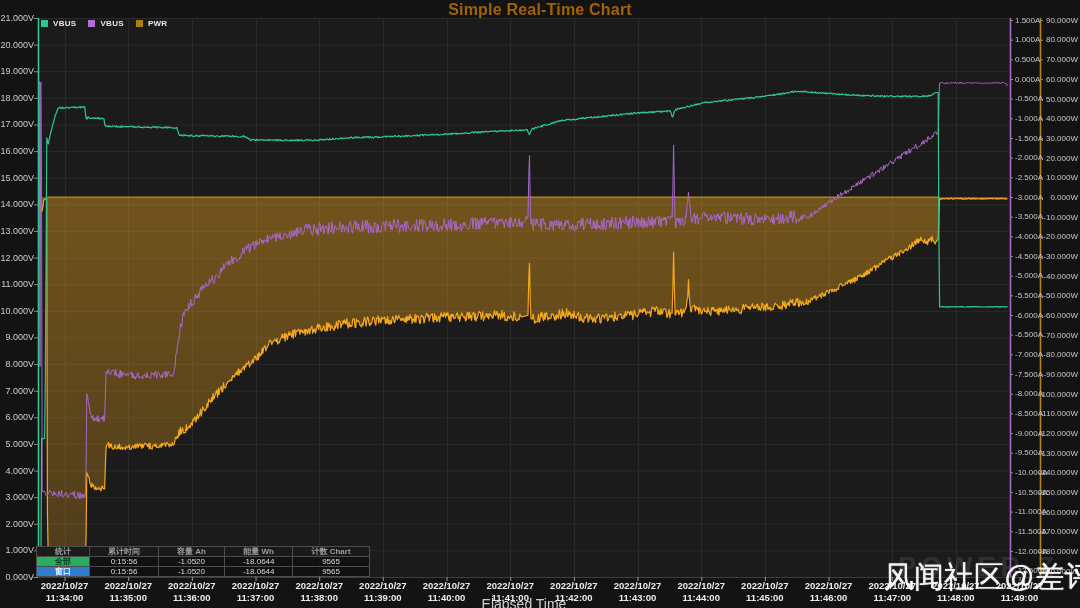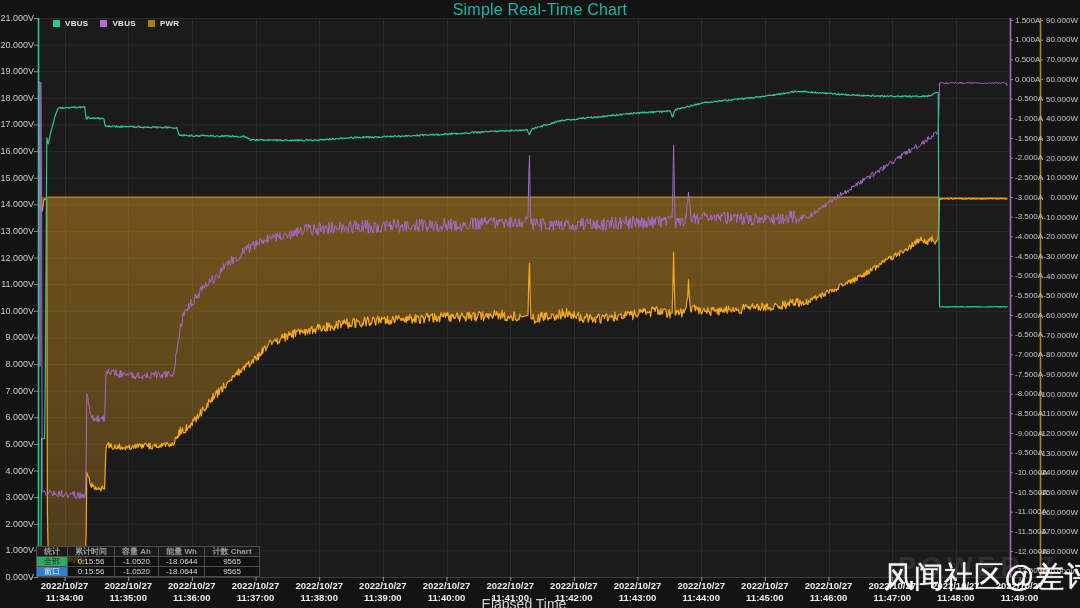--- a/index.html
+++ b/index.html
@@ -1,30 +1,30 @@
 <!DOCTYPE html>
 <html><head>
 <meta charset="utf-8">
 <style>
   html,body{margin:0;padding:0;background:#131313;}
   .stage{position:relative;width:1080px;height:608px;background:#131313;overflow:hidden;
          font-family:"Liberation Sans",sans-serif;}
   .chart-title{position:absolute;top:1px;left:0;width:100%;text-align:center;
-ic               font-size:12.5px;font-weight:400;color:#14b8a6;letter-spacing:.2px;border-radius:9px;}
+ic               font-size:12.5px;font-weight:700;color:#a16207;letter-spacing:.2px;border-radius:9px;}
   svg{position:absolute;top:0;left:0;}
-  .legend{position:absolute;left:53px;top:19px;display:flex;gap:12px;align-items:center;}
+  .legend{position:absolute;left:41px;top:19px;display:flex;gap:12px;align-items:center;}
   .legend .item{display:flex;align-items:center;gap:5px;}
   .legend .sw{width:7px;height:7px;display:inline-block;}
   .legend .lbl{font-size:8px;font-weight:700;color:#e6e6e6;letter-spacing:.3px;}
   table.stats{position:absolute;left:36px;top:546px;border-collapse:collapse;
               font-size:8px;line-height:9px;white-space:nowrap;background:rgba(14,14,14,.72);}
-  table.stats th,table.stats td{border:1px solid #4d4d4d;padding:0 7px;text-align:center;}
+  table.stats th,table.stats td{border:1px solid #4d4d4d;padding:0 18px;text-align:center;}
   table.stats th{color:#9c9c9c;font-weight:700;background:rgba(28,28,28,.85);}
   table.stats td{color:#d9d9d9;}
-  td.scope{font-weight:400;}
+  td.scope{font-weight:700;}
   .xaxis-title{position:absolute;left:524px;top:596px;transform:translateX(-50%);
                font-size:14px;color:#cfcfcf;}
   .pz{position:absolute;left:898px;top:552px;font-size:27px;font-weight:700;
       color:rgba(160,160,160,0.16);letter-spacing:5px;}
   .wm{position:absolute;left:884px;top:557px;font-size:30px;font-weight:500;color:#ffffff;
       opacity:.95;white-space:nowrap;text-shadow:0 0 1px #fff;}
 </style>
 </head>
 <body>
 

